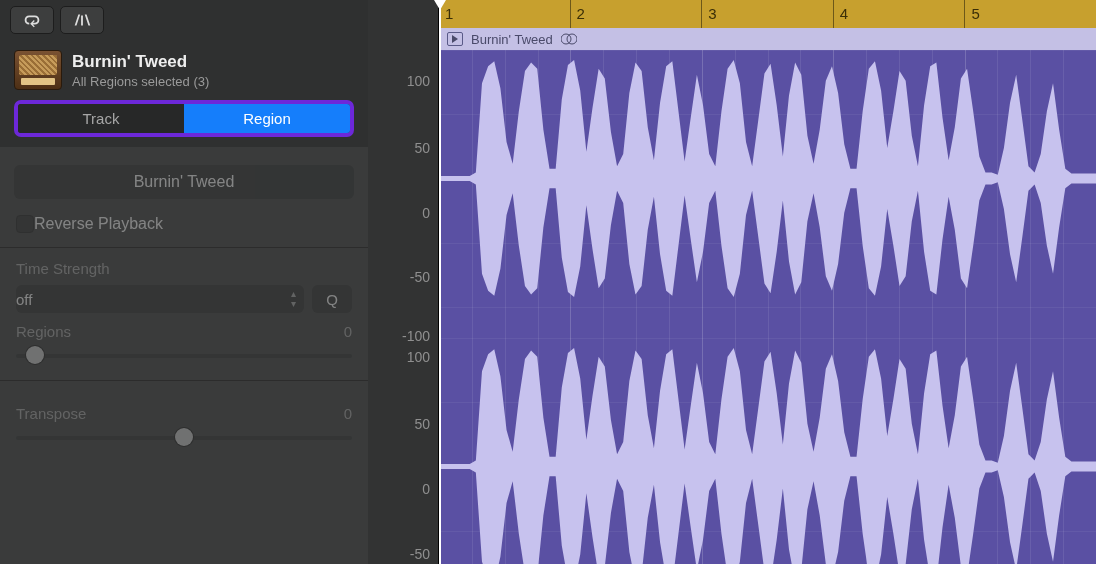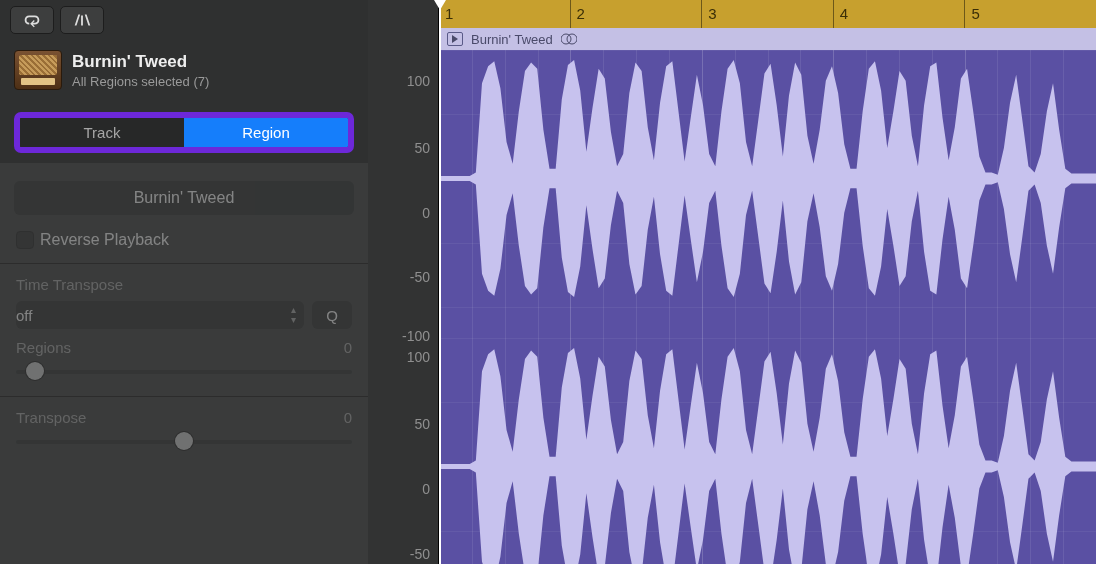--- a/index.html
+++ b/index.html
@@ -13,30 +13,30 @@
   .tool-btn svg { width:22px; height:18px; }
 
   .region-header { display:flex; gap:10px; padding:8px 14px 10px; align-items:center; }
   .amp-icon { width:48px; height:40px; border-radius:4px; background:linear-gradient(#7a5232,#4d2f15); border:1px solid #2a1a0c; position:relative; overflow:hidden;}
   .amp-icon:before{content:"";position:absolute;left:4px;right:4px;top:4px;bottom:14px;background:
      repeating-linear-gradient(45deg,#c69b5a 0 2px,#9a6e36 2px 4px);border-radius:2px;}
   .amp-icon:after{content:"";position:absolute;left:6px;right:6px;bottom:4px;height:7px;background:#e2c385;border-radius:1px;}
   .rh-titles h1 { color:#eeeeee; font-size:17px; font-weight:600; }
   .rh-titles p  { color:#9a9a9a; font-size:13px; margin-top:2px;}
 
-  .tabrow { display:flex; margin:12px 14px 10px; border-radius:7px; overflow:hidden; border:6px solid #6d28d9;justify-content:center;}
+  .tabrow { display:flex; margin:0 14px 10px; border-radius:7px; overflow:hidden; border:4px solid #6d28d9;justify-content:center;}
   .tab { flex:1; text-align:center; padding:6px 0; font-size:15px; color:#a6a6a6; background:#272828; cursor:pointer;}
   .tab.active { background:#157efb; color:#fff; }
 
   .panel-body { background:#3a3b3b; flex:1; padding:12px 0 0; position:relative; }
   .dim { opacity:.42; }
 
   .name-field { margin:6px 14px; background:#2c2d2d; border-radius:6px; text-align:center; padding:8px 6px; color:#e9e9e9; font-size:16px; }
 
-  .check-row { display:flex; align-items:flex-end; gap:6px; padding:10px 16px 14px;}
+  .check-row { display:flex; align-items:flex-end; gap:0; padding:10px 16px 14px;}
   .chk { width:18px; height:18px; border-radius:4px; background:#2c2d2d; border:1px solid #222; }
   .check-row span { color:#e6e6e6; font-size:16px;}
 
   .divider { height:1px; background:#2c2c2c; margin:0;}
   .section { padding:12px 16px 16px;}
   .lbl { color:#9a9a9a; font-size:15px; margin-bottom:8px; display:block;}
   .select-row { display:flex; gap:8px;}
   .select { flex:1; height:28px; background:#2c2d2d; border-radius:6px; display:flex; align-items:center; justify-content:flex-start; position:relative; color:#e6e6e6; font-size:15px;}
   .sel-arrows { position:absolute; right:8px; top:4px; color:#9a9a9a; font-size:10px; line-height:10px; text-align:center;}
   .qbtn { width:40px; height:28px; background:#2c2d2d; border-radius:6px; color:#e6e6e6; display:flex; align-items:center; justify-content:center; font-size:15px;}
@@ -87,62 +87,62 @@
         <svg viewBox="0 0 24 16">
             <path d="M4 14l4-12 2 0-4 12zM11 3h2v11h-2zM17 2l4 12-2 0-4-12z" fill="#ddd"></path>
           </svg>
       </div>
     </div>
 
     <div class="region-header">
       <div class="amp-icon"></div>
       <div class="rh-titles">
         <h1>Burnin' Tweed</h1>
-        <p>All Regions selected (7)</p>
+        <p>All Regions selected (3)</p>
       </div>
     </div>
 
     <div class="tabrow">
       <div class="tab">Track</div>
       <div class="tab active">Region</div>
     </div>
 
     <div class="panel-body">
       <div class="name-field dim">Burnin' Tweed</div>
 
       <label class="check-row dim">
         <span class="chk"></span>
         <span>Reverse Playback</span>
       </label>
 
       <div class="divider"></div>
 
       <div class="section dim">
-        <span class="lbl">Time Transpose</span>
+        <span class="lbl">Time Strength</span>
         <div class="select-row">
           <div class="select">
             <span>off</span>
             <span class="sel-arrows">▴<br>▾</span>
           </div>
           <div class="qbtn">Q</div>
         </div>
         <div class="val-row">
           <span>Regions</span>
           <span>0</span>
         </div>
         <div class="slider">
           <div class="track"></div>
           <div class="thumb" id="thumb-strength" style="left: 3%;"></div>
         </div>
       </div>
 
       <div class="divider"></div>
 
       <div class="section dim" style="padding-bottom:10px;">
-        <div class="val-row" style="margin-top:0;">
+        <div class="val-row" style="margin-top:12px;">
           <span>Transpose</span>
           <span>0</span>
         </div>
         <div class="slider">
           <div class="track"></div>
           <div class="thumb" id="thumb-transpose" style="left: calc(50% - 9px);"></div>
         </div>
       </div>
 
     </div>

